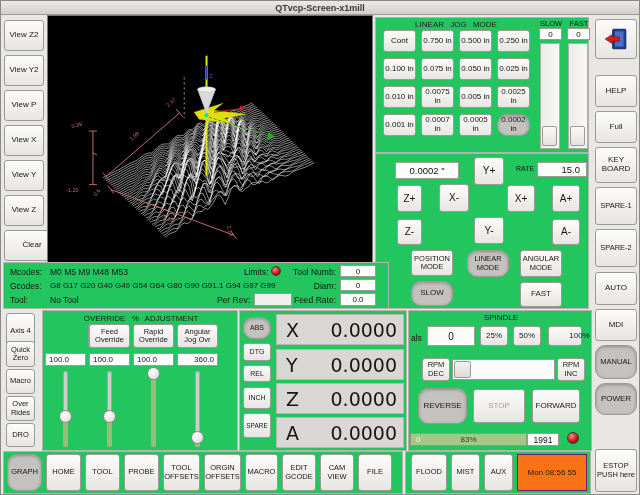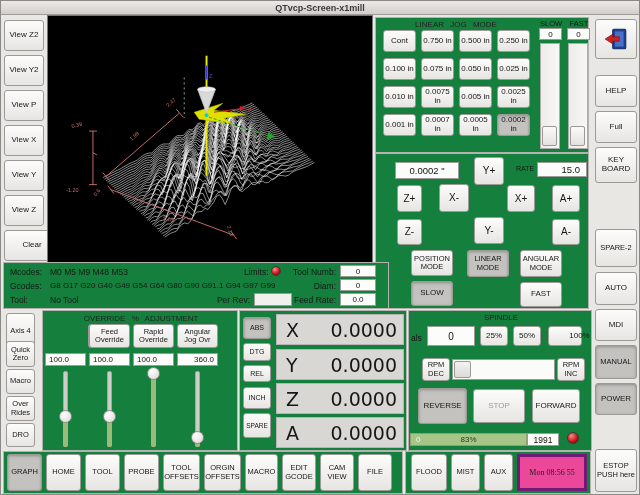--- a/index.html
+++ b/index.html
@@ -8,23 +8,23 @@
          border:1px solid #8b8986; overflow:hidden;
          font-family:"Liberation Sans",sans-serif; }
   .titlebar { position:absolute; top:0; left:0; width:100%; height:14px;
       background:linear-gradient(#eceae7,#d2cecb); border-bottom:1px solid #9f9d9a;
       display:flex; align-items:center; justify-content:center;
       font-size:9px; font-weight:bold; color:#3a3a3a; }
   .btn { position:absolute; display:flex; align-items:center; justify-content:center;
       text-align:center; background:linear-gradient(#fcfcfb,#e7e5e2);
       border:1px solid #9c9a97; border-radius:3px; color:#161616;
       line-height:1.12; font-family:"Liberation Sans",sans-serif; }
-  .btn.checked { background:#c4c2bf; box-shadow:inset 0 1px 3px rgba(0,0,0,.28); }
+  .btn.checked { background:#c4c2bf; box-shadow:inset 0 1px 3px rgba(0,0,0,.28);border-radius:10px; }
   .btn.disabled { color:#9d9d9d; }
-  .panel { position:absolute; border:1px solid #b4b2af; background:#15803d; }
+  .panel { position:absolute; border:1px solid #b4b2af; background:#22c55e; }
   .ptitle { position:absolute; font-size:8px; color:#222; word-spacing:4px; text-align:center; }
   .inset { position:absolute; background:#fcfcfb; border:1px solid #9c9a97;
       font-size:9px; color:#111; display:flex; align-items:center; justify-content:center; }
   .lbl { position:absolute; font-size:8.5px; color:#161616; white-space:nowrap; }
   .led { position:absolute; border-radius:50%;
       background:radial-gradient(circle at 35% 30%, #ff8a8a 0%, #cf1818 55%, #570000 100%);
       border:1px solid #3a3a3a; }
   .graph { position:absolute; left:46px; top:14px; width:326px; height:248px;
       background:#000; border:1px solid #777; }
   .jog-grid { position:absolute; left:7px; top:12px; display:grid;
@@ -36,22 +36,22 @@
       background:linear-gradient(#fafaf9,#e4e2df); border:1px solid #9c9a97; border-radius:2px; }
   .vtrack { position:absolute; width:5px; background:#cfcdc9; border:1px solid #a8a6a3; border-radius:2px; }
   .vfill  { position:absolute; width:5px; border-radius:2px; }
   .vknob  { position:absolute; width:13px; height:13px; border-radius:50%;
       background:radial-gradient(circle at 35% 30%, #ffffff, #d8d6d3); border:1px solid #8f8d8a; }
   .dro-box { position:absolute; background:#d9d7d4; border:1px solid #b7b5b2;
       display:flex; align-items:center; justify-content:space-between;
       font-family:"DejaVu Sans",sans-serif; font-size:19px; color:#161616; padding:0 6px 0 9px; }
   .bar { position:absolute; border:1px solid #8fa070; display:flex; align-items:center;
       font-size:8px; color:#2c3a1c; }
-  .clock { position:absolute; background:#ec4899; border:3px solid #701a75;
-      display:flex; align-items:center; justify-content:center; font-size:8px; color:#222;font-family:Liberation Serif, serif; }
+  .clock { position:absolute; background:#f97316; border:1px solid #701a75;
+      display:flex; align-items:center; justify-content:center; font-size:8px; color:#222; }
 </style>
 </head>
 <body>
 
 <div class="app">
   <div class="titlebar">
     <span>QTvcp-Screen-x1mill</span>
   </div>
 
   <button class="btn" style="left:3px;top:19px;width:40px;height:31px;font-size:8px;">View Z2</button>
@@ -309,19 +309,20 @@
   <button class="btn" style="left:594px;top:18px;width:42px;height:40px;">
     <svg width="26" height="26" viewBox="0 0 24 24">
       <rect x="9" y="3" width="12" height="18" rx="1" fill="#1d3f8f" stroke="#122a66"></rect>
       <rect x="11" y="5" width="8" height="14" fill="#4a70c8"></rect>
       <polygon points="2,12 9,7.5 9,10 15,10 15,14 9,14 9,16.5" fill="#cc2222" stroke="#7c1010" stroke-width="0.6"></polygon>
     </svg>
   </button>
   <button class="btn" style="left:594px;top:74px;width:42px;height:32px;font-size:8px;">HELP</button>
   <button class="btn" style="left:594px;top:110px;width:42px;height:32px;font-size:8px;">Full</button>
   <button class="btn" style="left:594px;top:146px;width:42px;height:36px;font-size:8px;">KEY BOARD</button>
+  <button class="btn" style="left:594px;top:186px;width:42px;height:38px;font-size:7.5px;">SPARE-1</button>
   <button class="btn" style="left:594px;top:228px;width:42px;height:38px;font-size:7.5px;">SPARE-2</button>
   <button class="btn" style="left:594px;top:271px;width:42px;height:33px;font-size:8px;">AUTO</button>
   <button class="btn" style="left:594px;top:308px;width:42px;height:32px;font-size:8px;">MDI</button>
   <button class="btn checked" style="left:594px;top:344px;width:42px;height:34px;font-size:7.5px;">MANUAL</button>
   <button class="btn checked" style="left:594px;top:382px;width:42px;height:32px;font-size:8px;">POWER</button>
   <button class="btn" style="left:594px;top:448px;width:42px;height:43px;font-size:7.5px;">ESTOP PUSH here</button>
 </div>
 
 </body></html>

